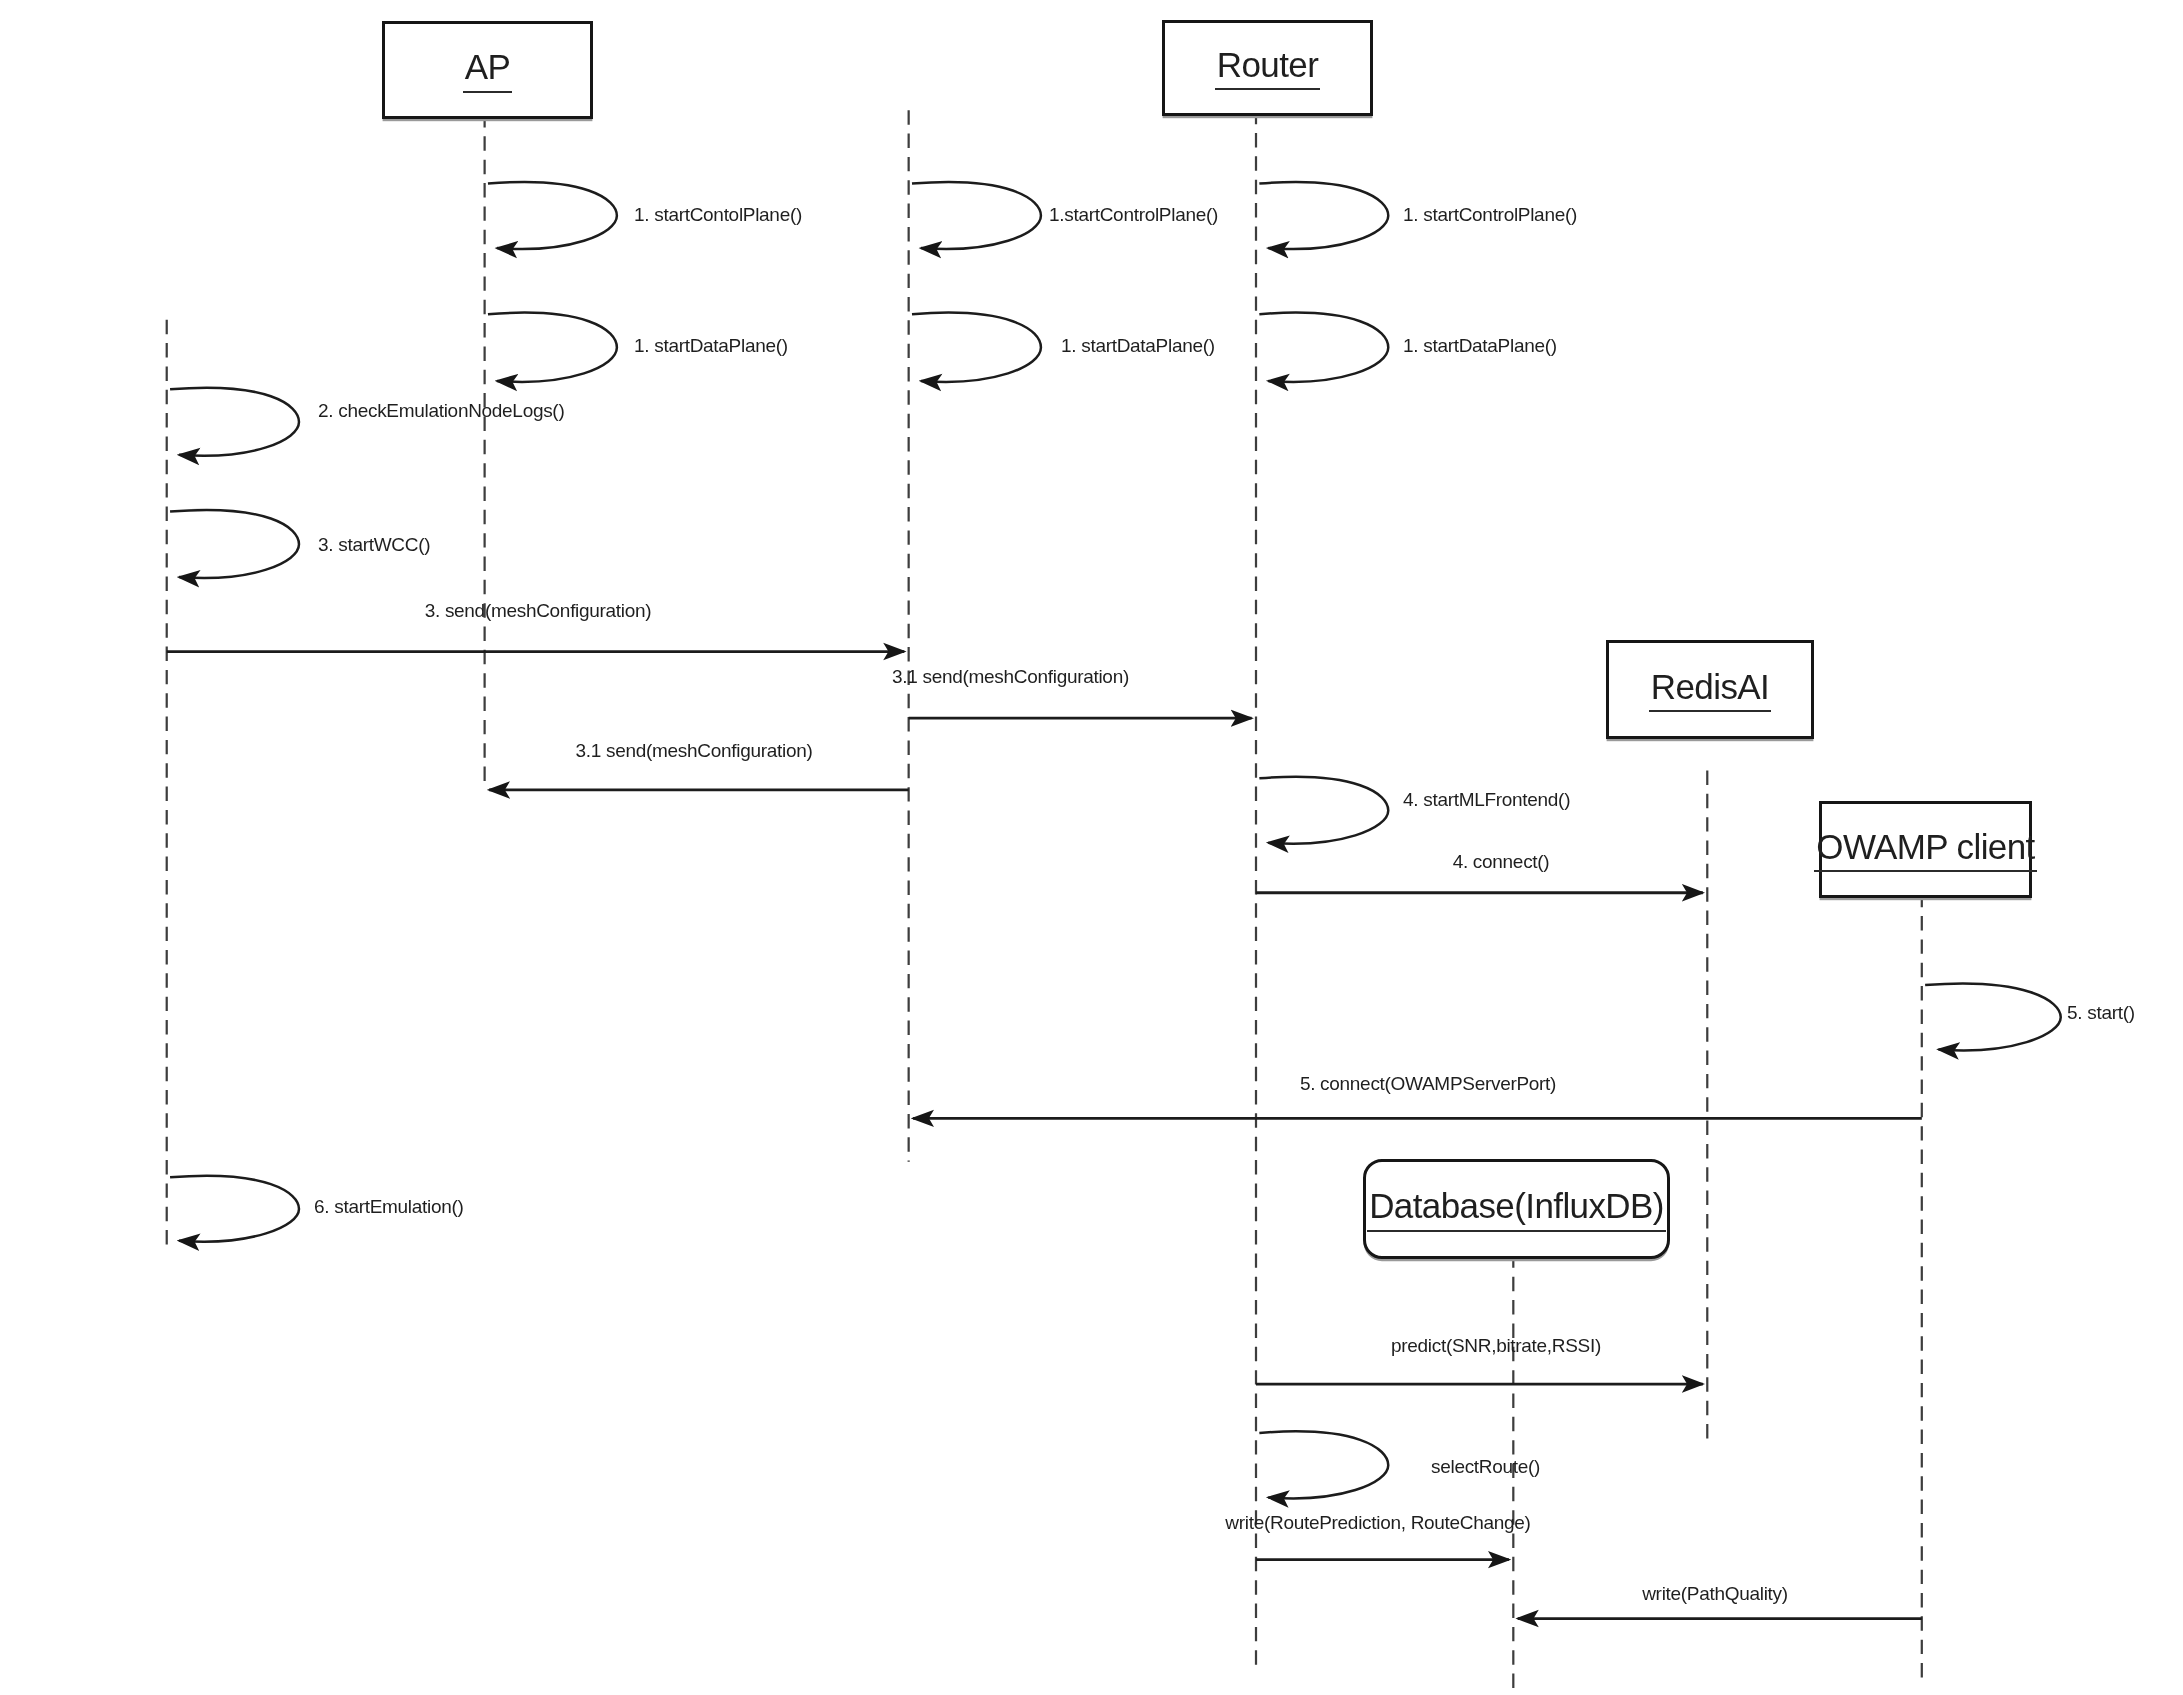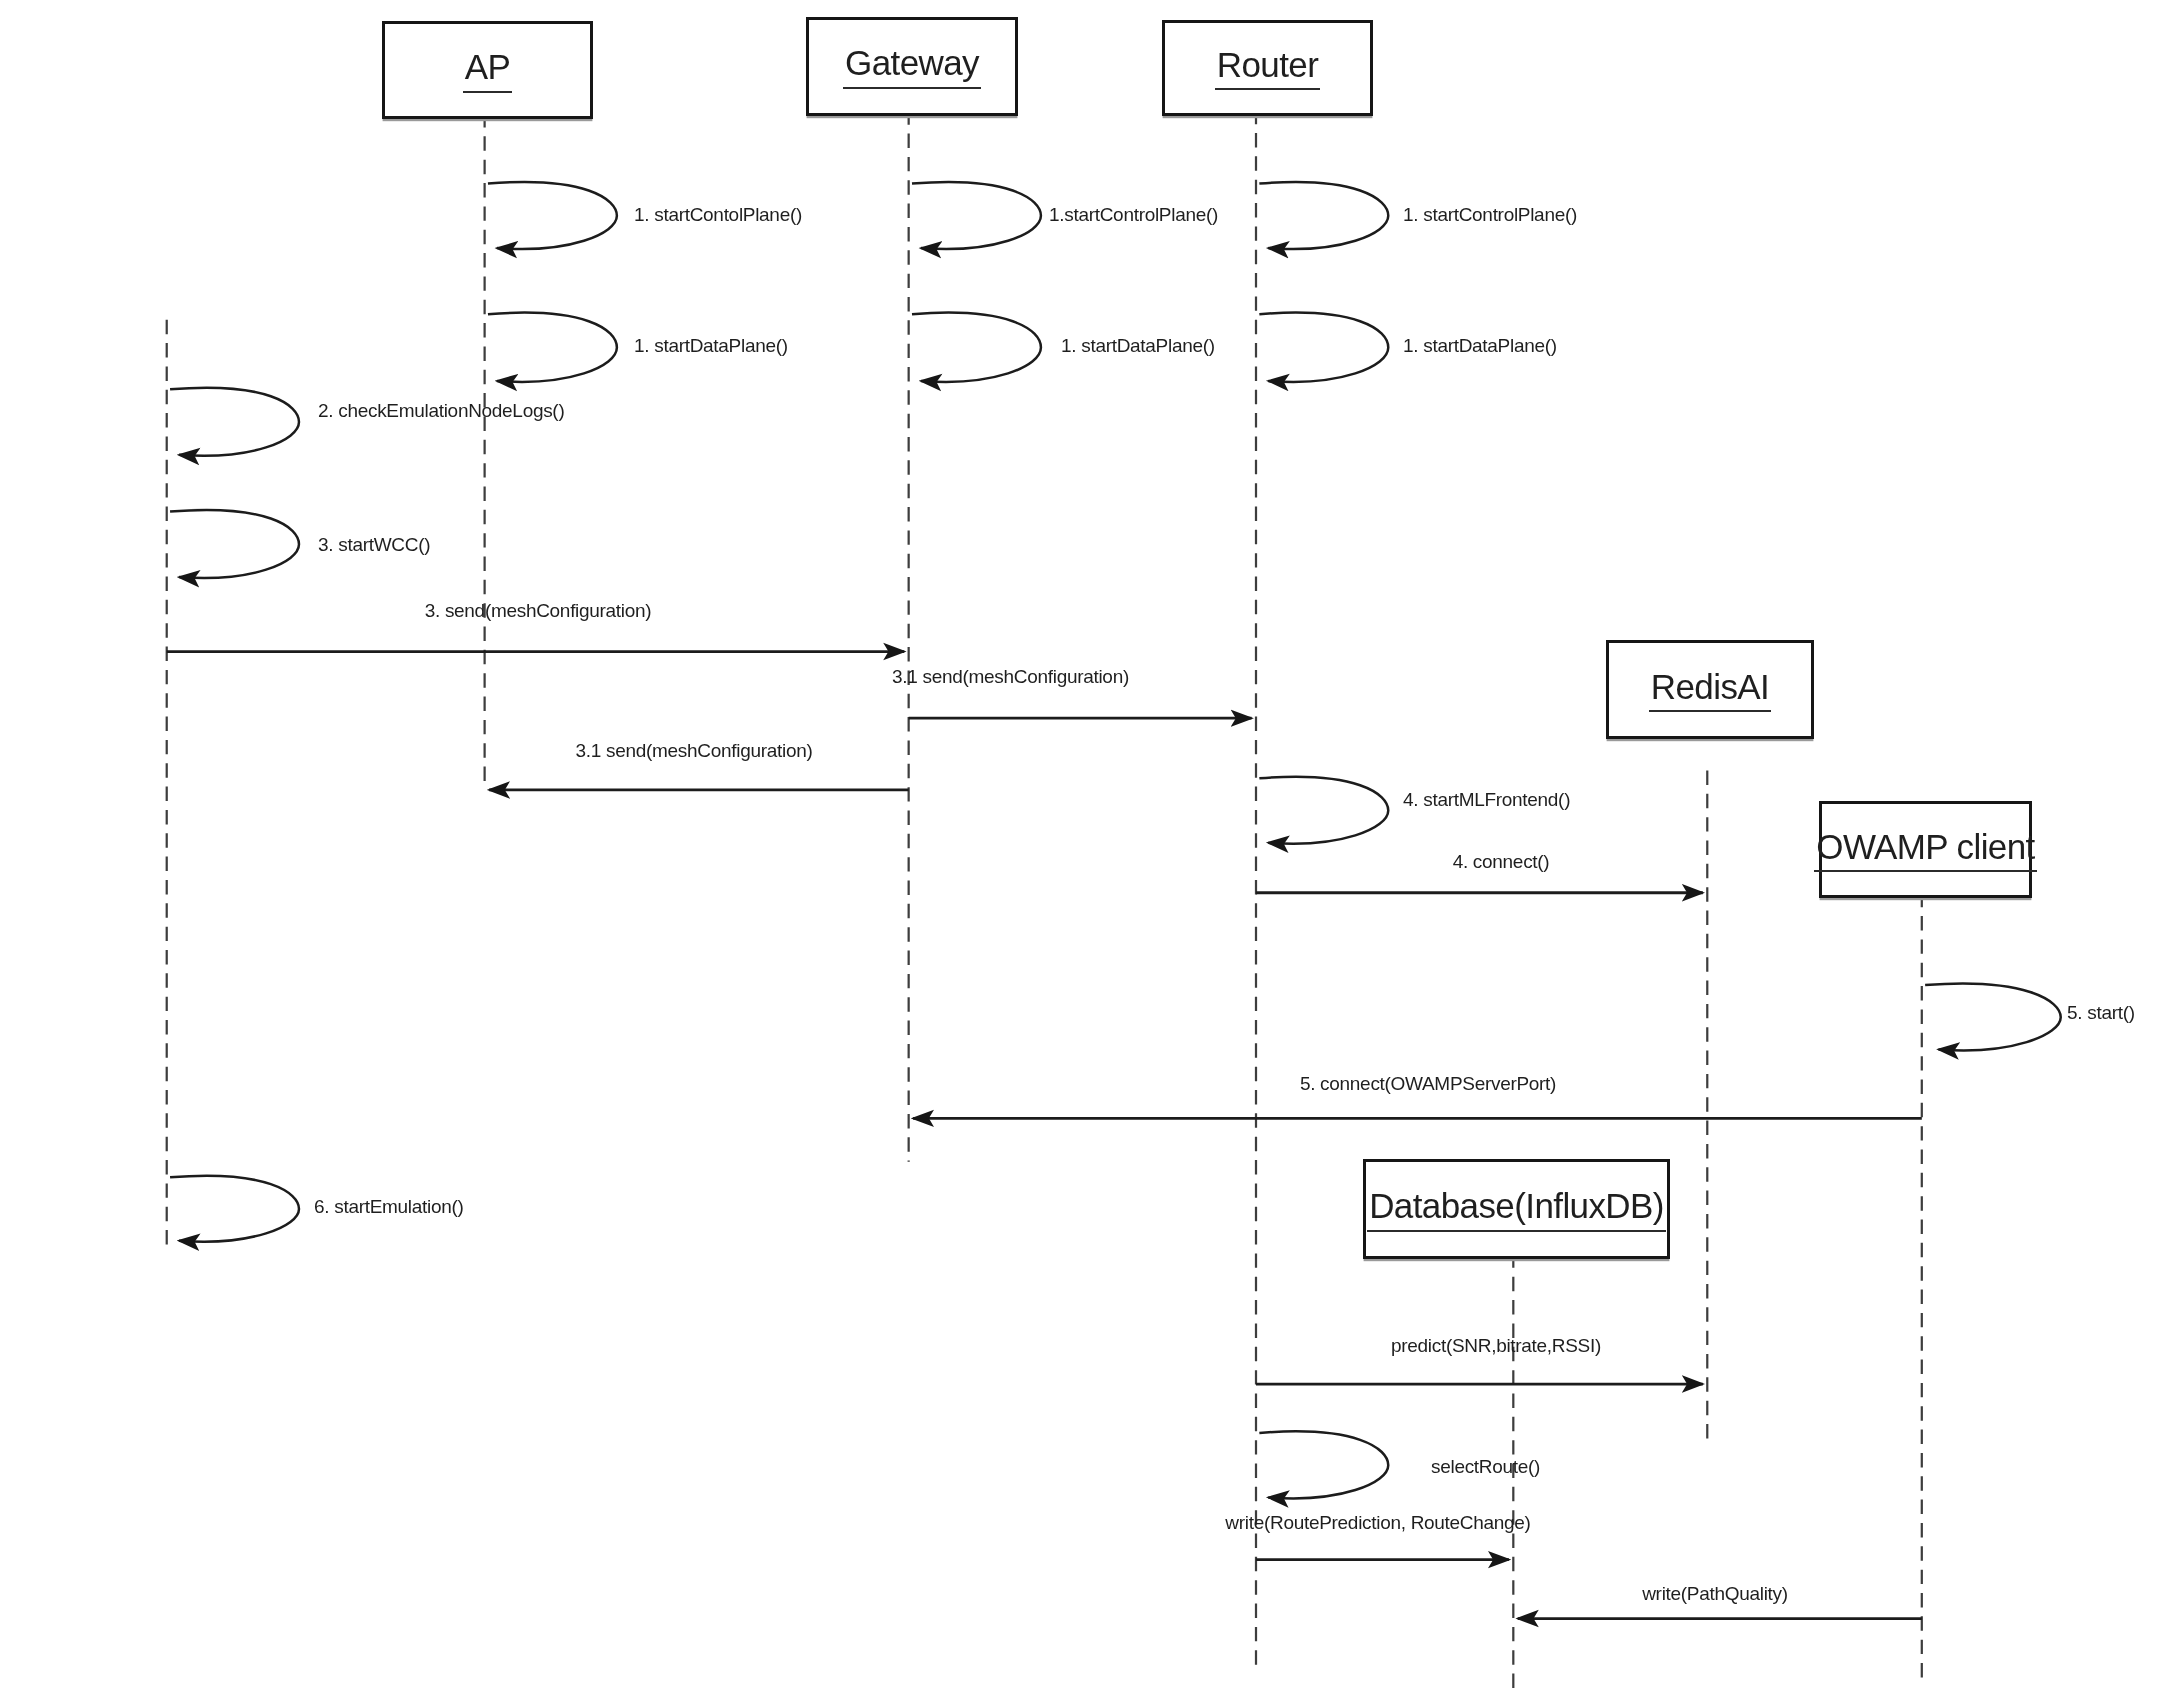--- a/index.html
+++ b/index.html
@@ -61,33 +61,30 @@
       <path d="M2266,1400 C2440,1386 2498,1428 2498,1458 C2498,1490 2412,1526 2282,1516" marker-end="url(#ah)"></path>
       <path d="M3464,1772 C3642,1758 3708,1800 3708,1830 C3708,1862 3618,1898 3488,1888" marker-end="url(#ah)"></path>
       <path d="M306,2118 C480,2104 538,2146 538,2175 C538,2206 452,2242 322,2232" marker-end="url(#ah)"></path>
       <path d="M2266,2578 C2440,2564 2498,2606 2498,2636 C2498,2668 2412,2704 2282,2694" marker-end="url(#ah)"></path>
     </g>
   </svg>
 
   <div class="actor" style="left:382px;top:21px;width:205px;height:92px;">
     <span class="actor-name">AP</span>
     </div>
-  <div class="actor" style="left:806px;top:16.7px;width:206px;height:93px;">
-    <span class="actor-name">Gateway</span>
-    </div>
   <div class="actor" style="left:1154px;top:19.5px;width:205px;height:90px;margin-left:8px;">
     <span class="actor-name">Router</span>
     </div>
   <div class="actor" style="left:1606px;top:640px;width:202px;height:93px;">
     <span class="actor-name">RedisAI</span>
     </div>
   <div class="actor" style="left:1819px;top:801px;width:207px;height:91px;text-align:center;">
     <span class="actor-name">OWAMP client</span>
     </div>
-  <div class="actor" style="left:1363px;top:1159px;width:301px;height:94px;">
+  <div class="actor" style="left:1363px;top:1159px;width:301px;height:94px;border-radius:19px;">
     <span class="actor-name">Database(InfluxDB)</span>
     </div>
 
   <div class="msg" style="left:634px;top:215px;">1. startContolPlane()</div>
   <div class="msg" style="left:1049px;top:215px;">1.startControlPlane()</div>
   <div class="msg" style="left:1403px;top:215px;">1. startControlPlane()</div>
   <div class="msg" style="left:634px;top:346px;">1. startDataPlane()</div>
   <div class="msg" style="left:1061px;top:346px;">1. startDataPlane()</div>
   <div class="msg" style="left:1403px;top:346px;">1. startDataPlane()</div>
   <div class="msg" style="left:318px;top:411px;">2. checkEmulationNodeLogs()</div>

